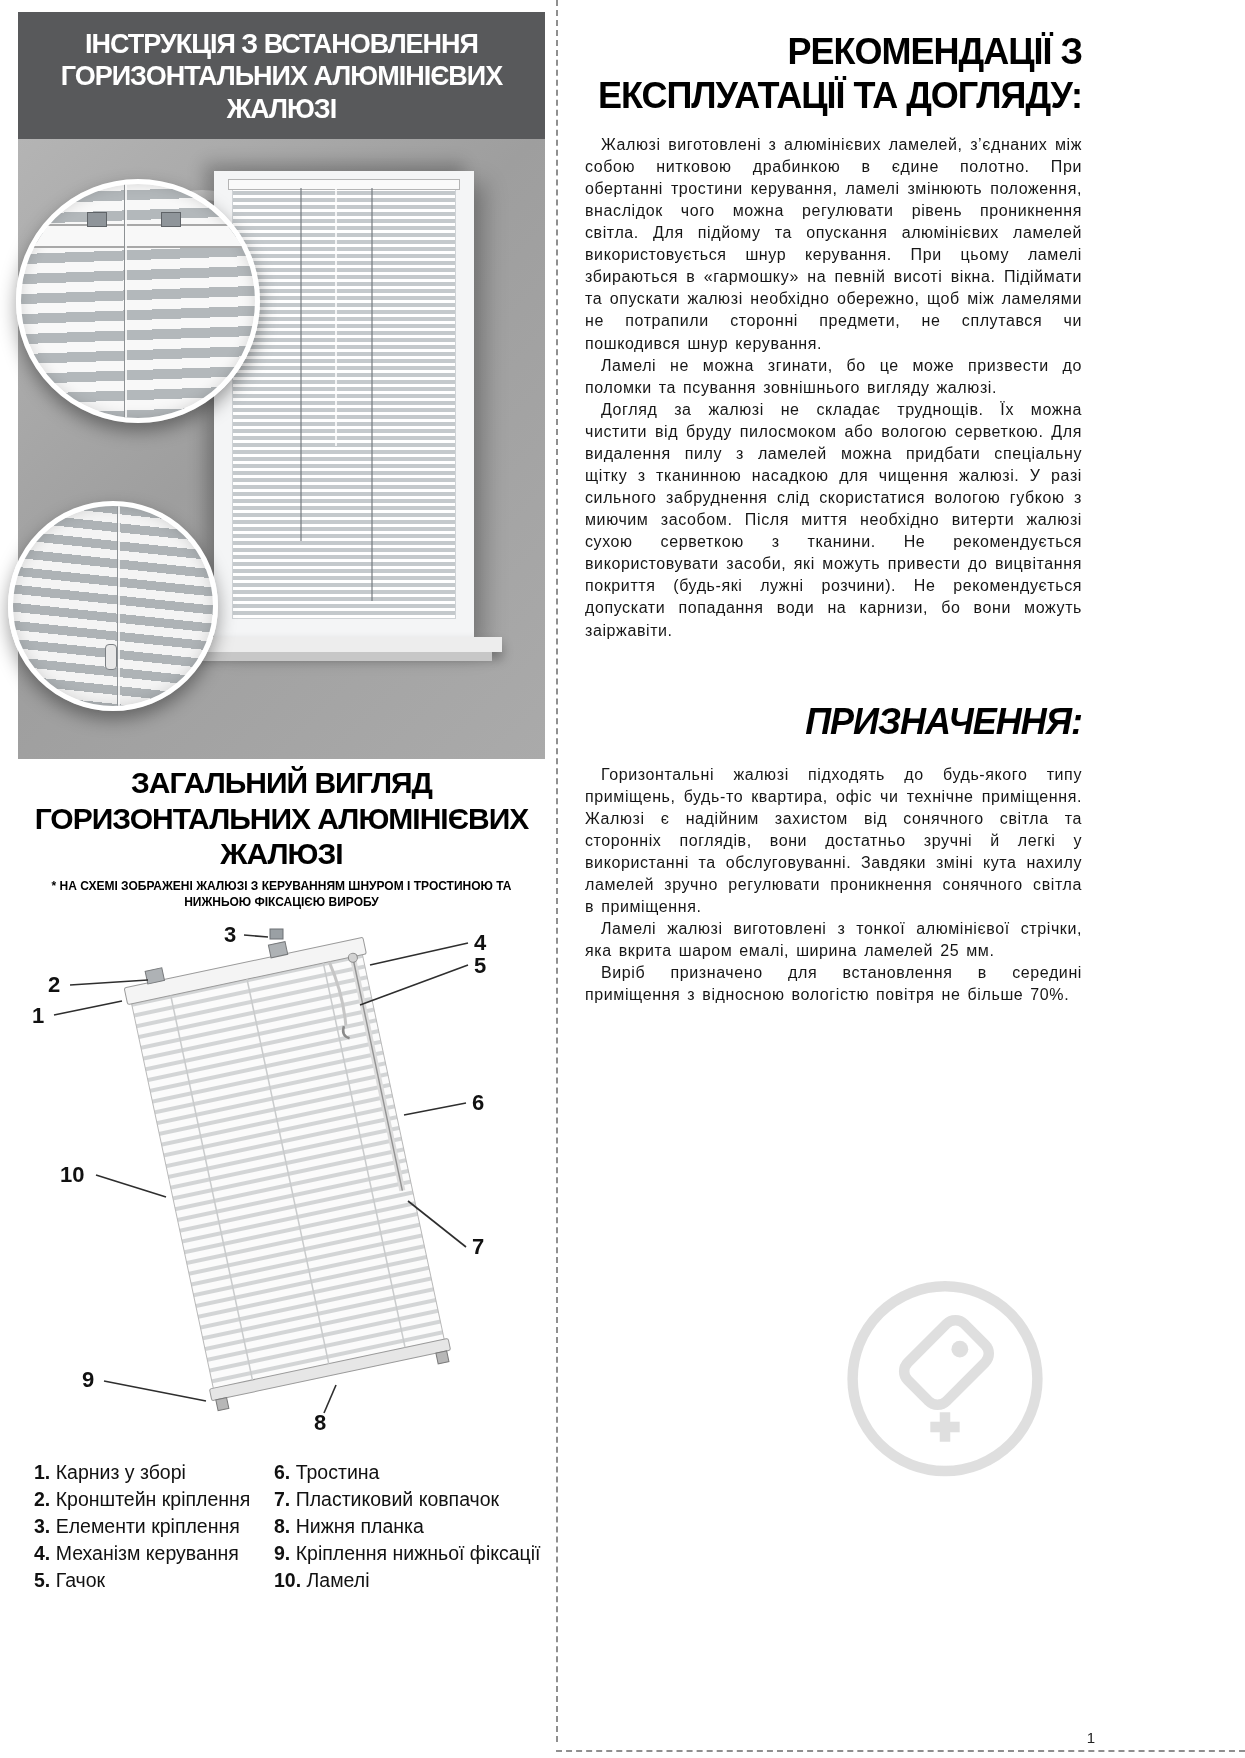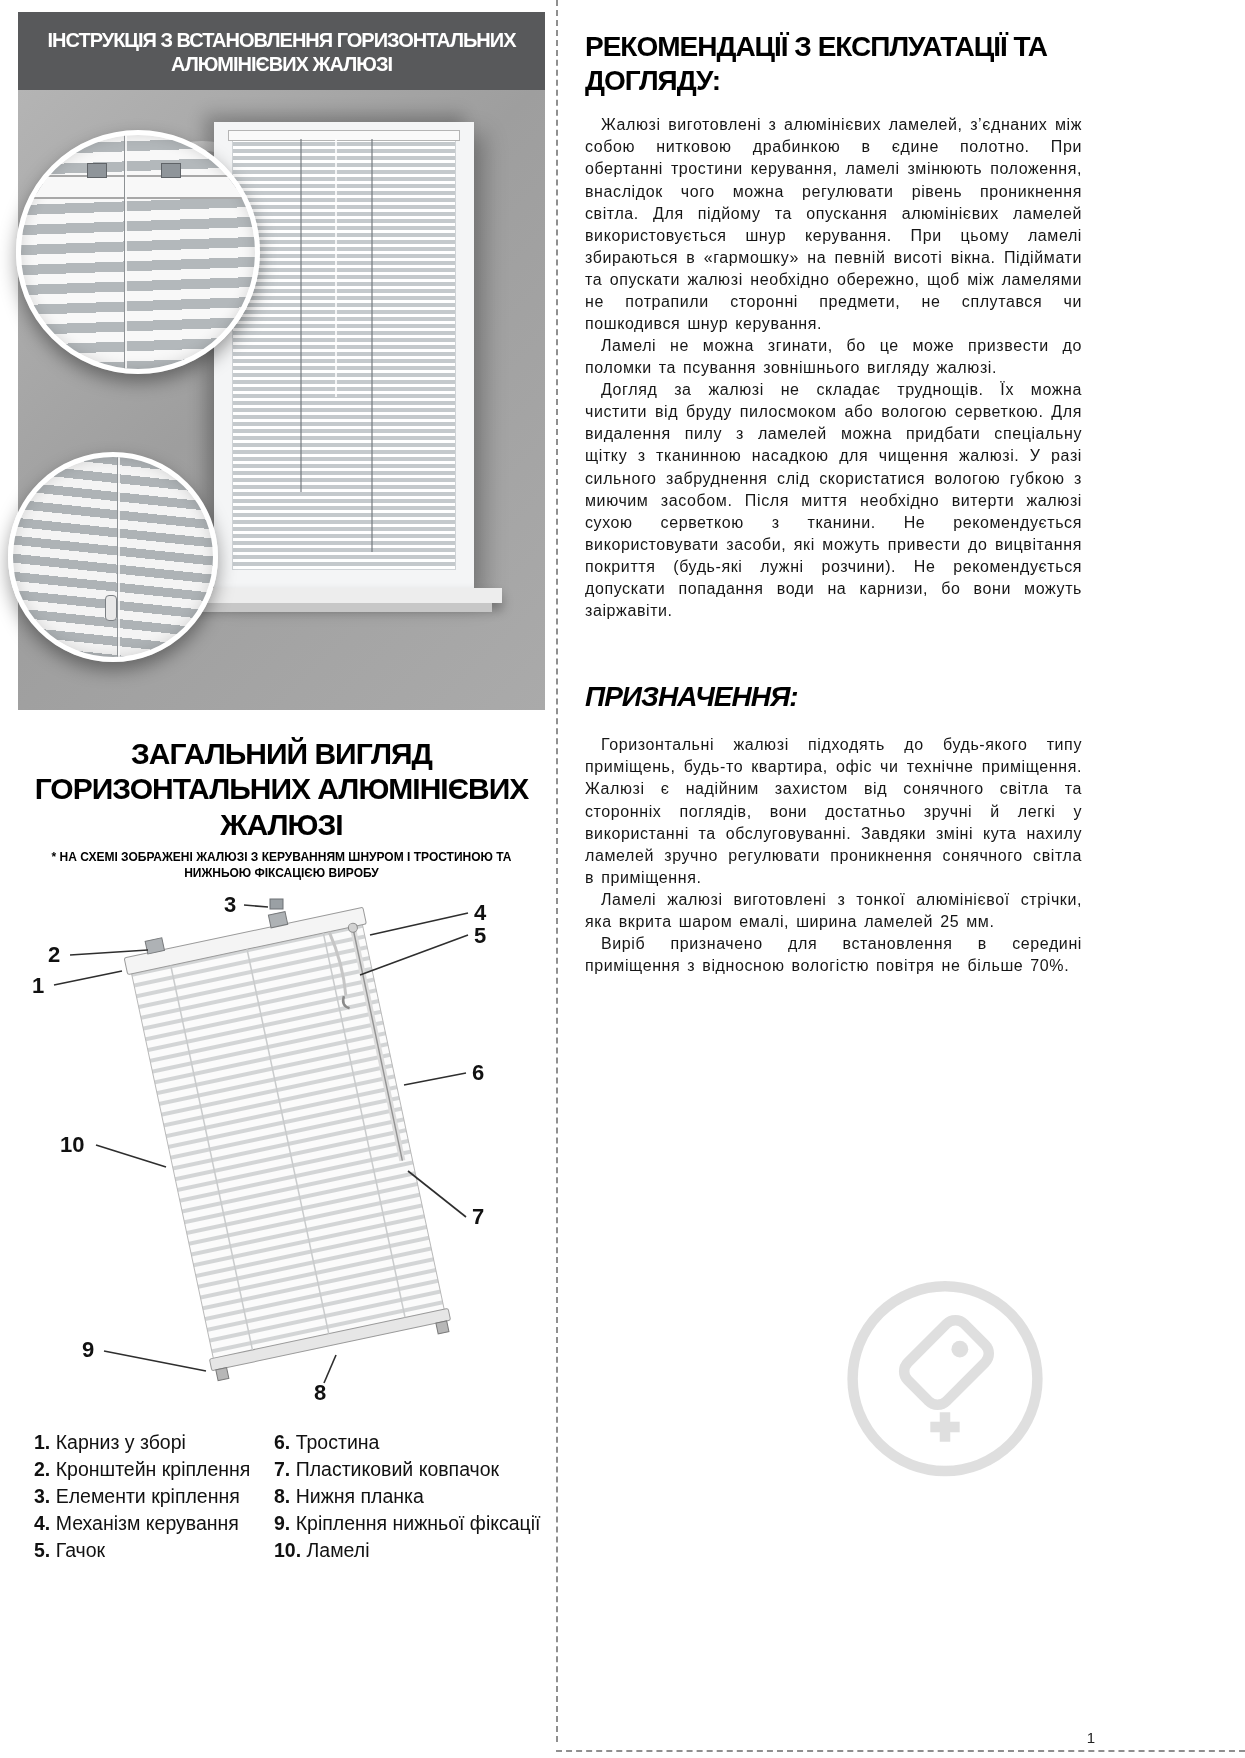--- a/index.html
+++ b/index.html
@@ -8,21 +8,21 @@
 
   
   .col-divider { position:absolute; left:556px; top:0; height:1742px; border-left:2px dashed #8f8f8f; }
   .bottom-cut { position:absolute; left:556px; right:0; bottom:6px; border-top:2px dashed #8f8f8f; }
   .page-num { position:absolute; right:150px; bottom:12px; font-size:15px; color:#222; }
 
   
   .left-col { position:absolute; left:18px; top:12px; width:527px; }
 
   .header-box { background:#58595b; color:#fff; text-align:center; padding:16px 10px 14px; }
-  .header-title { font-weight:bold; font-size:20px; line-height:1.2; letter-spacing:-1px; text-transform:uppercase; }
+  .header-title { font-weight:bold; font-size:27px; line-height:1.2; letter-spacing:-1px; text-transform:uppercase; }
 
   .illustration { position:relative; width:527px; height:620px; margin-top:0;
     background:linear-gradient(135deg,#b4b4b4 0%, #9e9e9e 45%, #aaaaaa 100%); overflow:visible; }
 
   .watermark { position:absolute; pointer-events:none; }
   .wm1 { left:84px; top:50px; width:200px; height:200px; color:#ffffff; opacity:.38; }
   .wm2 { left:255px; top:1250px; width:210px; height:210px; color:#b9b9b9; opacity:.45; }
 
   .window-frame { position:absolute; left:196px; top:32px; width:260px; height:468px; background:#f4f5f6;
     padding:16px 18px 20px;
@@ -44,34 +44,34 @@
   .inset2 { left:-10px; top:362px; width:210px; height:210px;
     background:repeating-linear-gradient(186deg,#f4f4f4 0 9px,#aeb3b6 9px 18px); }
   .inset-rail { position:absolute; left:0; right:0; top:17%; height:24px; background:#f8f8f8;
     border-top:2px solid #a8a8a8; border-bottom:2px solid #a8a8a8; }
   .inset-bracket { position:absolute; width:20px; height:15px; background:#8f959a; border:1px solid #5f6367; top:calc(17% - 12px); }
   .b1 { left:28%; } .b2 { left:60%; }
   .inset-cord { position:absolute; top:0; bottom:0; width:3px; background:rgba(250,250,250,.85); border-left:1px solid #8d9194; }
   .ic1 { left:44%; } .ic2 { left:52%; }
   .inset-hook { position:absolute; left:46%; bottom:18%; width:12px; height:26px; background:#e8e8e8; border:1.5px solid #7c8084; border-radius:4px; }
 
-  .overview-heading { margin-top:26px; text-align:center; font-size:30px; font-weight:bold; line-height:1.18;
+  .overview-heading { margin-top:6px; text-align:center; font-size:30px; font-weight:bold; line-height:1.18;
     letter-spacing:-1px; text-transform:uppercase; color:#000; }
   .overview-note { margin:8px auto 0; width:480px; text-align:center; font-size:12px; font-weight:bold;
     line-height:1.3; text-transform:uppercase; color:#000; }
 
   .diagram { display:block; margin-top:2px; }
 
   .legend { display:grid; grid-template-columns:240px 1fr; grid-template-rows:repeat(5,auto); grid-auto-flow:column;
     margin:6px 0 0 16px; font-size:19.5px; line-height:27px; color:#111; }
   .legend-item .ln { font-weight:bold; }
 
   
   .right-col { position:absolute; left:585px; top:30px; width:497px; }
-  .r-heading { text-align:left; font-size:28px; font-weight:bold; line-height:1.22; letter-spacing:-1px;
+  .r-heading { text-align:right; font-size:36px; font-weight:bold; line-height:1.22; letter-spacing:-1px;
     text-transform:uppercase; color:#000; margin-bottom:16px; }
   .r-heading.purpose { margin-top:58px; margin-bottom:20px;font-style:italic; }
   .right-col p.bodytext { font-size:16px; line-height:1.38; letter-spacing:.6px; word-spacing:2px;
     text-align:justify; text-indent:16px; color:#161616; }
 </style>
 </head>
 <body>
 
 <svg width="0" height="0" style="position:absolute">
   <symbol id="wm-tag" viewBox="0 0 100 100">

